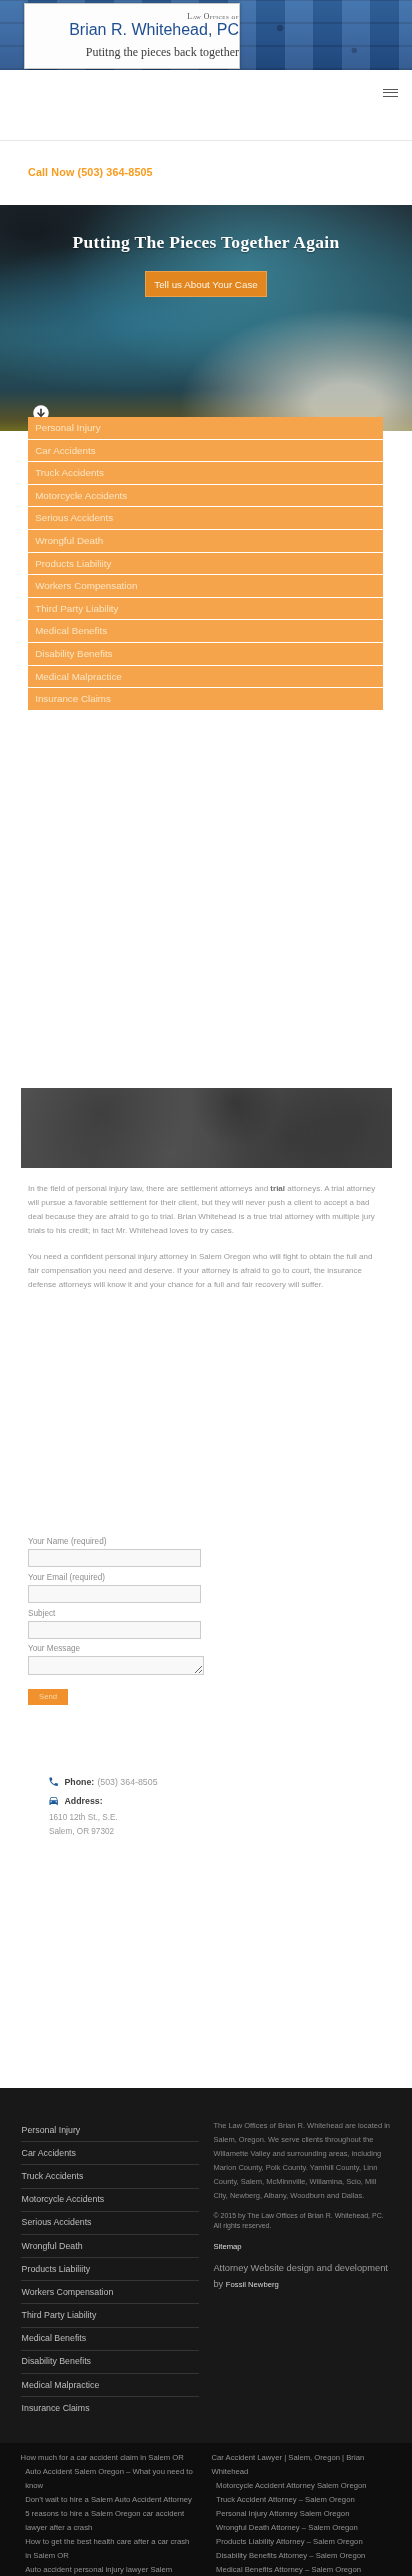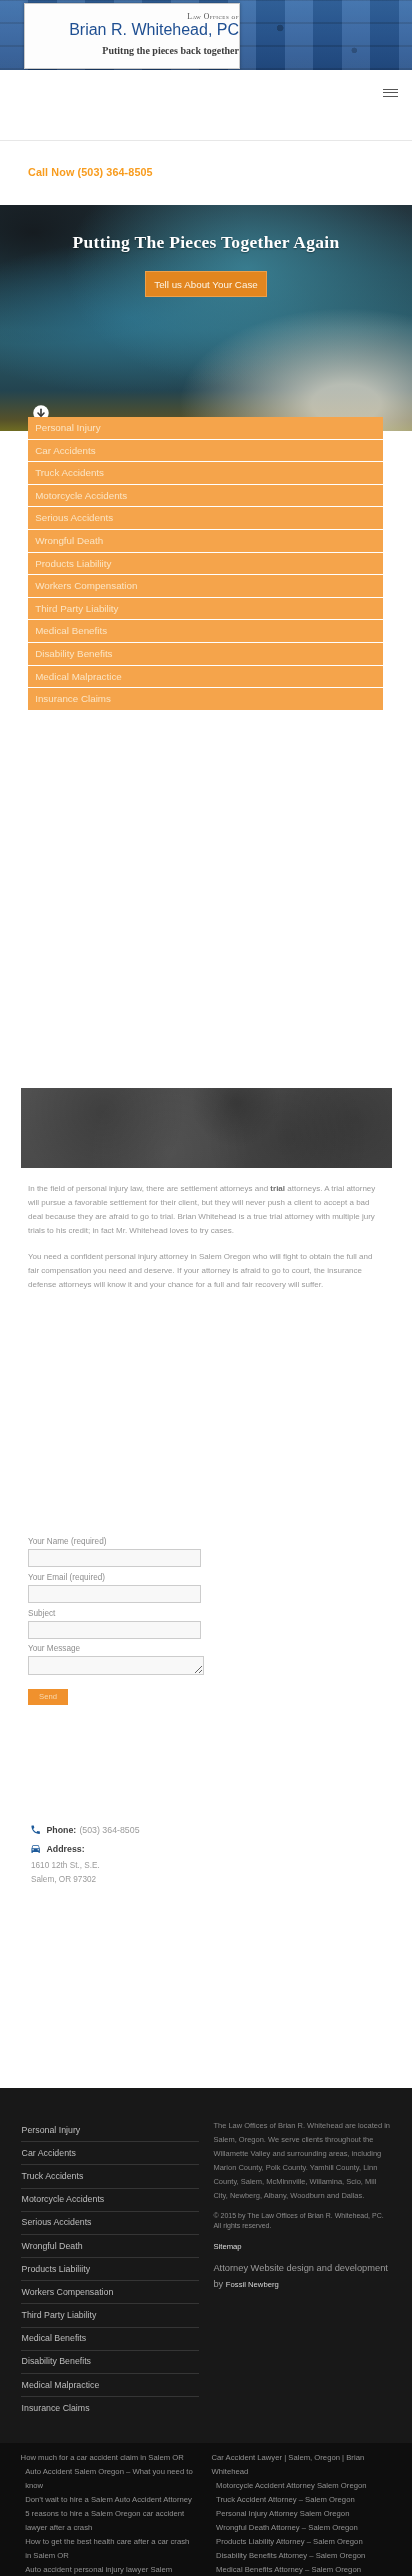--- a/index.html
+++ b/index.html
@@ -36,21 +36,21 @@
     font-family:"Liberation Serif", serif;
     font-variant: small-caps;
     font-size:7.7px; letter-spacing:0.5px; color:#4a4a4a;
   }
   .header-title {
     font-family:Liberation Sans, sans-serif;
     font-size:16px; color:#1f4f92; margin-top:0; font-weight:500;
   }
   .header-tagline {
     font-family:"Liberation Serif", serif;
-    font-size:10px; font-weight:bold; color:#3c3c3c; margin-top:6.2px;
+    font-size:12px; font-weight:normal; color:#3c3c3c; margin-top:6.2px;
   }
   
   .navbar {
     position:absolute; top:70px; left:0; width:412px; height:71px;
     background:#ffffff; border-bottom:0.5px solid #e7e7e7;
   }
   .hamburger {
     position:absolute; right:14px; top:18.5px; width:15px; height:8.8px; cursor:pointer;
   }
   .hamburger span {
@@ -132,21 +132,21 @@
     width:176px; height:18.5px; background:#f8f8f8;
     border:0.5px solid #cccccc; padding:2.1px 4.1px; font-size:7.7px; color:#555;
     resize:both;
   }
   .send-button {
     margin-top:6.2px; width:40px; height:16px;
     background:#f0912d; border:0.5px solid #f0912d; color:#f9d9ae;
     font-size:7.7px; cursor:pointer;
   }
   
-  .contact-info { position:absolute; top:1776px; left:30px; width:206px;margin-top:48px; }
+  .contact-info { position:absolute; top:1776px; left:48px; width:206px; }
   .info-row { display:flex; align-items:center; }
   .info-row + .info-row { margin-top:8.2px; }
   .info-icon { width:11.3px; height:11.3px; margin-right:5.2px; flex:none; }
   .info-label { font-size:8.8px; font-weight:bold; color:#3f3f3f; }
   .info-value { font-size:8.8px; color:#9a9a9a; margin-left:3.1px; }
   .address-lines { margin-top:4.1px; margin-left:1px; font-size:8.2px; color:#9a9a9a; line-height:14px; }
   
   .footer-dark {
     position:absolute; top:2088px; left:0; width:412px; height:355px;
     background:#181818; padding:31px 20.6px 0 20.6px;

